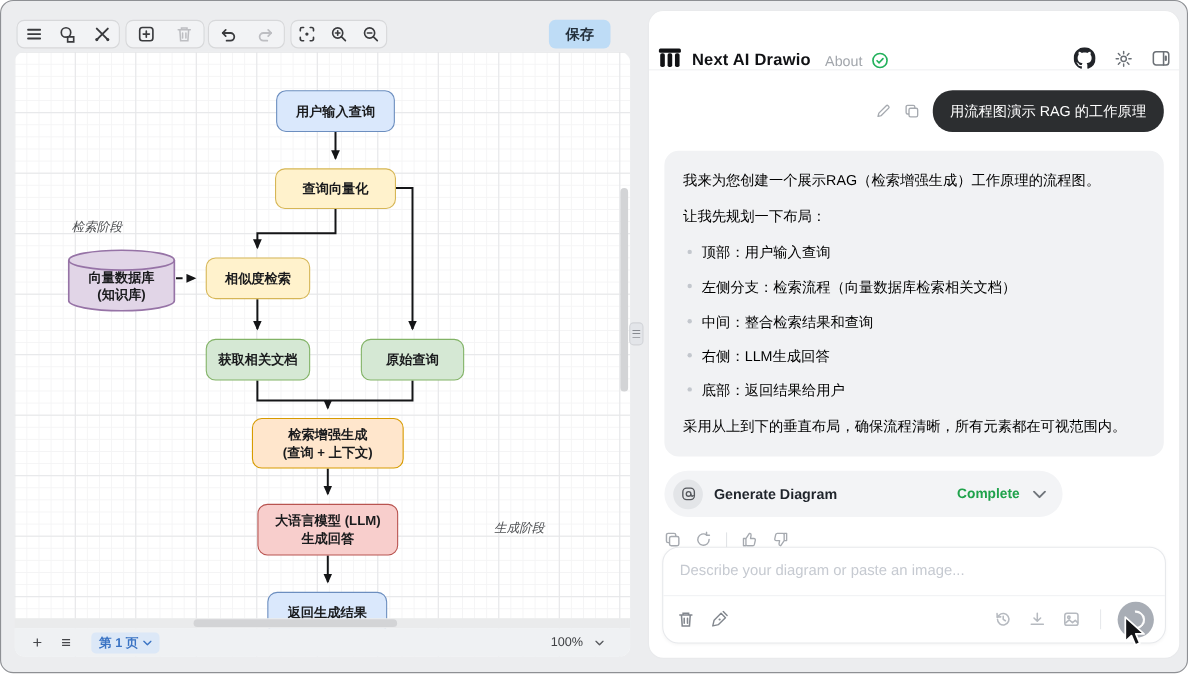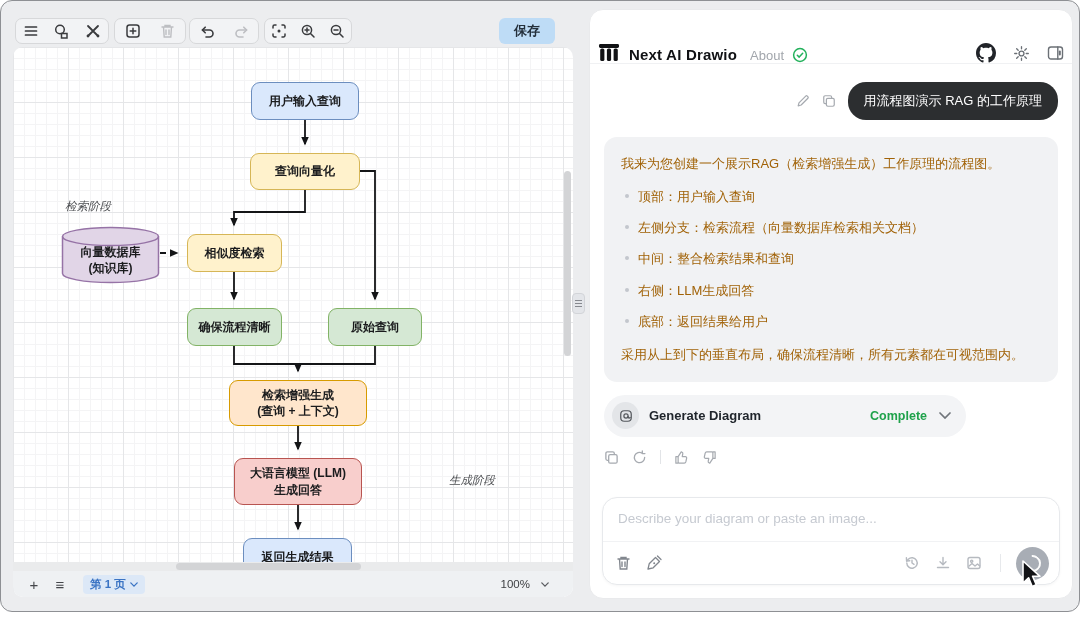--- a/index.html
+++ b/index.html
@@ -65,21 +65,21 @@
   .app-title { font-size:15px; font-weight:700; color:#101114; margin-left:9px; letter-spacing:.2px; }
   .about-link { font-size:13px; color:#a2a6ac; margin-left:13px; cursor:pointer; }
   .hdr-icons { margin-left:auto; display:flex; align-items:center; gap:17px; }
   .hdr-icon { color:#6b7076; display:flex; cursor:pointer; }
 
   .chat { position:relative; padding:18px 14px 0 14px; }
   .user-row { display:flex; justify-content:flex-end; align-items:center; gap:12px; }
   .msg-mini-icon { color:#a6aab0; display:flex; cursor:pointer; }
   .user-bubble { background:#2c2e30; color:#fff; font-size:13px; padding:10px 16px; border-radius:18px; }
 
-  .ai-bubble { margin-top:17px; background:#f1f2f4; border-radius:13px; padding:4px 17px; color:#a16207;
+  .ai-bubble { margin-top:17px; background:#f1f2f4; border-radius:13px; padding:4px 17px; color:#000000;
                font-size:13px; line-height:1.55; }
   .ai-bubble p { margin:13px 0; }
   .ai-bubble ul { list-style:none; margin:13px 0; }
   .ai-bubble li { position:relative; padding-left:17px; margin:11px 0; }
   .ai-bubble li::before { content:""; position:absolute; left:4px; top:7px; width:4px; height:4px; border-radius:50%;
                background:#c3c7cd; }
 
   .tool-pill { margin-top:13px; width:362px; height:42px; background:#f3f4f6; border-radius:21px; display:flex;
                align-items:center; padding:0 15px 0 8px; cursor:pointer; }
   .tool-pill-icon { width:27px; height:27px; border-radius:50%; background:#e3e5e8; display:flex; align-items:center;
@@ -218,21 +218,21 @@
     <div class="cylinder-wrap" style="left:48px;top:179px;width:99px;height:58px;">
       <svg width="99" height="58" viewBox="0 0 99 58">
         <path d="M1.5 10.5 a48 9 0 0 1 96 0 v37 a48 9 0 0 1 -96 0 z" fill="#e1d5e7" stroke="#9673a6" stroke-width="1.5"></path>
         <path d="M1.5 10.5 a48 9 0 0 0 96 0" fill="none" stroke="#9673a6" stroke-width="1.5"></path>
       </svg>
       <div class="cylinder-label">向量数据库
 (知识库)</div>
     </div>
 
     <div class="node n-yellow" style="left:174px;top:187px;width:95px;height:38px;">相似度检索</div>
-    <div class="node n-green" style="left:174px;top:261px;width:95px;height:38px;">确保流程清晰</div>
+    <div class="node n-green" style="left:174px;top:261px;width:95px;height:38px;">获取相关文档</div>
     <div class="node n-green" style="left:315px;top:261px;width:94px;height:38px;">原始查询</div>
     <div class="node n-orange" style="left:216px;top:333px;width:138px;height:46px;">检索增强生成
 (查询 + 上下文)</div>
     <div class="node n-red" style="left:221px;top:411px;width:128px;height:47px;">大语言模型 (LLM)
 生成回答</div>
     <div class="node n-blue" style="left:230px;top:491px;width:109px;height:38px;">返回生成结果</div>
 
     <div class="v-scrollbar">
         <div class="v-thumb"></div>
       </div>
@@ -315,20 +315,21 @@
           <svg width="14" height="14" viewBox="0 0 16 16" fill="none" stroke="currentColor" stroke-width="1.4" stroke-linejoin="round">
               <rect x="5" y="5" width="9" height="9" rx="1.6"></rect>
               <path d="M11 5V3.6A1.6 1.6 0 0 0 9.4 2H3.6A1.6 1.6 0 0 0 2 3.6v5.8A1.6 1.6 0 0 0 3.6 11H5"></path>
             </svg>
         </span>
         <div class="user-bubble">用流程图演示 RAG 的工作原理</div>
       </div>
 
       <div class="ai-bubble">
         <p>我来为您创建一个展示RAG（检索增强生成）工作原理的流程图。</p>
+        <p>让我先规划一下布局：</p>
         <ul>
           <li>顶部：用户输入查询</li>
           <li>左侧分支：检索流程（向量数据库检索相关文档）</li>
           <li>中间：整合检索结果和查询</li>
           <li>右侧：LLM生成回答</li>
           <li>底部：返回结果给用户</li>
         </ul>
         <p>采用从上到下的垂直布局，确保流程清晰，所有元素都在可视范围内。</p>
       </div>
 

